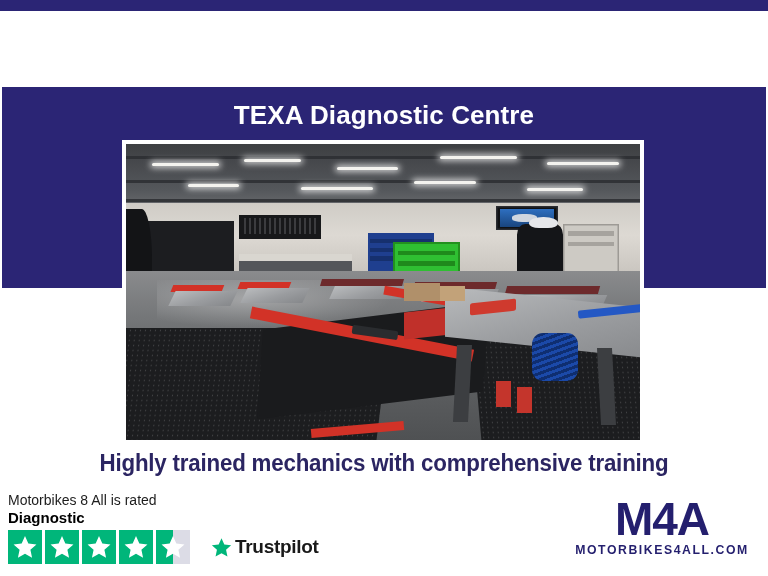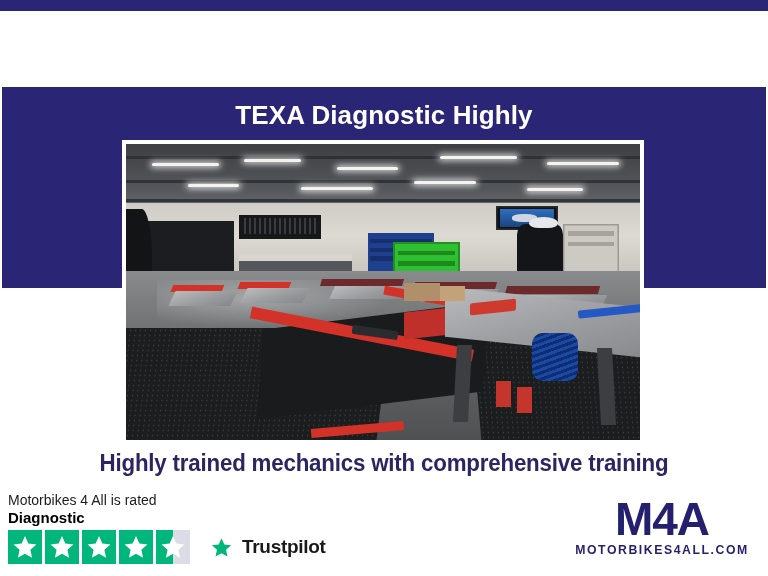--- a/index.html
+++ b/index.html
@@ -228,21 +228,21 @@
     display: flex;
     align-items: center;
     margin-left: 18px;
   }
   .tp-logo svg { width: 21px; height: 21px; }
   .tp-logo-text {
     font-family: "Liberation Sans", sans-serif;
     font-size: 19px;
     font-weight: bold;
     color: #191919;
-    margin-left: 10px;
+    margin-left: 3px;
     letter-spacing: -0.3px;
   }
 
   
   .brand {
     position: absolute;
     right: 16px;
     top: 498px;
     width: 180px;
     text-align: center;
@@ -268,21 +268,21 @@
 </style>
 </head>
 <body>
 
 <div id="poster">
 
   <div class="top-strip"></div>
 
 
   <div class="navy-band">
-    <div class="sub-title">TEXA Diagnostic Highly</div>
+    <div class="sub-title">TEXA Diagnostic Centre</div>
   </div>
 
   <div class="photo-frame">
     <div class="photo">
 
       <div class="ph-ceiling"></div>
       <div class="ph-beam" style="left:0;  top:4%;  width:100%;"></div>
       <div class="ph-beam" style="left:0;  top:12%; width:100%;"></div>
       <div class="ph-beam" style="left:0;  top:18.5%; width:100%;"></div>
 
@@ -369,21 +369,21 @@
       <div class="ph-box" style="left:54%; top:47%; width:7%; height:6%; background:#b0906a;"></div>
       <div class="ph-box" style="left:61%; top:48%; width:5%; height:5%; background:#c2a279;"></div>
 
       <div class="ph-lift-red" style="left:36%; top:95%; width:18%; height:3%; transform:rotate(-5deg);"></div>
     </div>
   </div>
 
   <div class="caption">Highly trained mechanics with comprehensive training</div>
 
   <div class="trustpilot">
-    <div class="tp-rated">Motorbikes 4 All is rated</div>
+    <div class="tp-rated">Motorbikes 8 All is rated</div>
     <div class="tp-score">Diagnostic</div>
     <div class="tp-row">
       <div class="tp-stars">
         <div class="tp-star">
           <svg viewBox="0 0 24 24">
               <polygon fill="#ffffff" points="12,1.5 15.2,8.6 23,9.5 17.2,14.7 18.8,22.4 12,18.5 5.2,22.4 6.8,14.7 1,9.5 8.8,8.6"></polygon>
             </svg>
         </div>
         <div class="tp-star">
           <svg viewBox="0 0 24 24">

